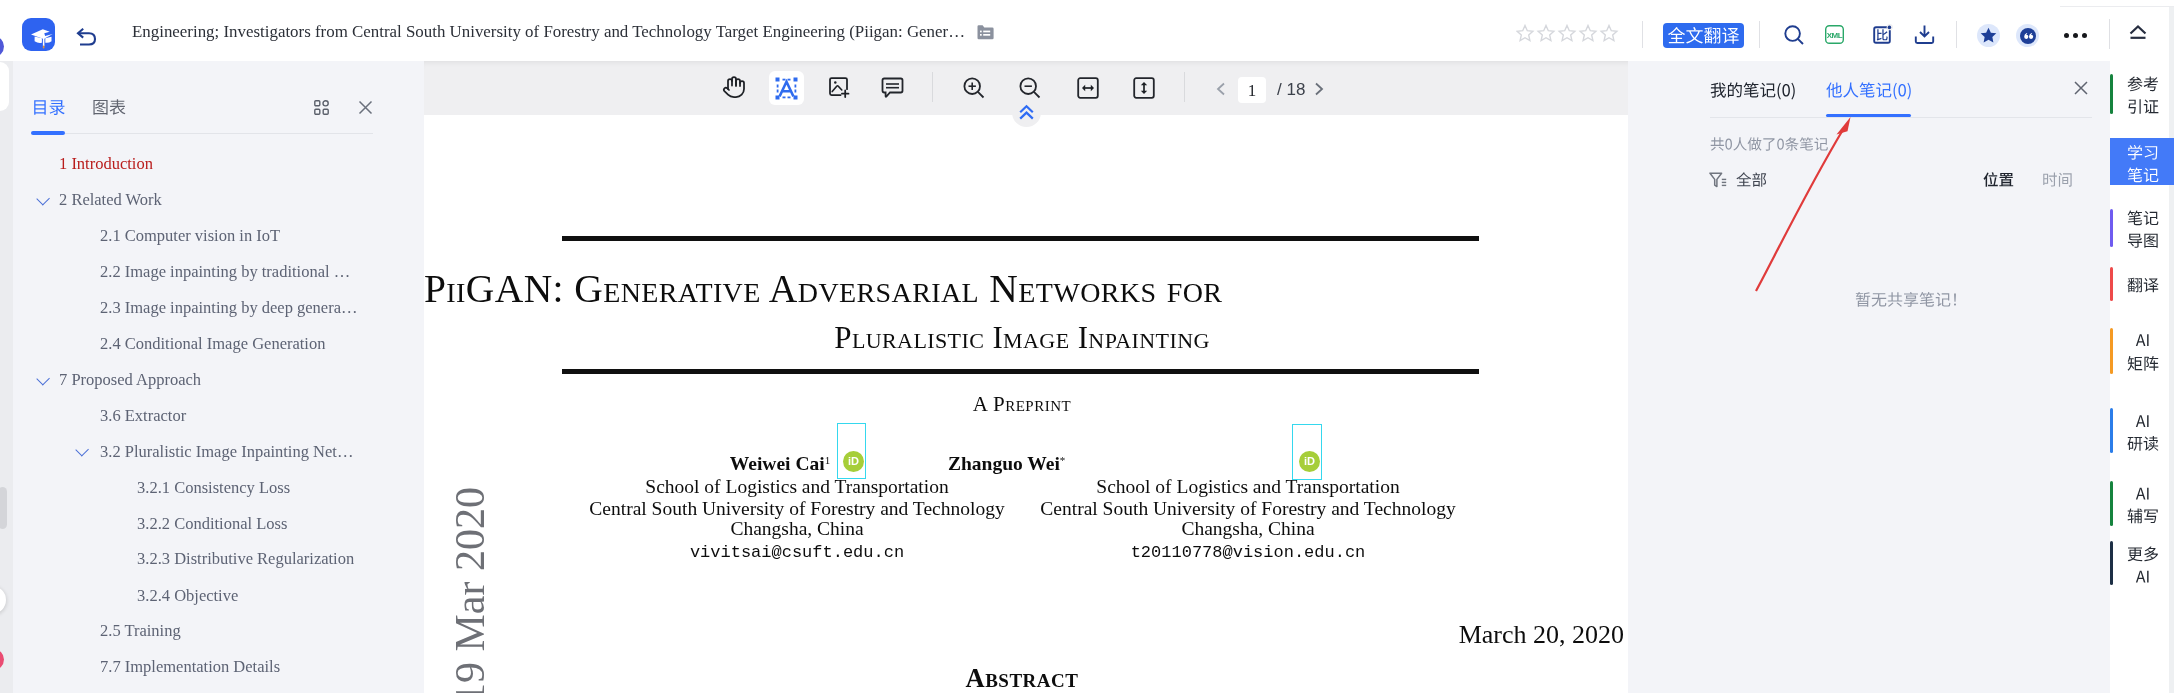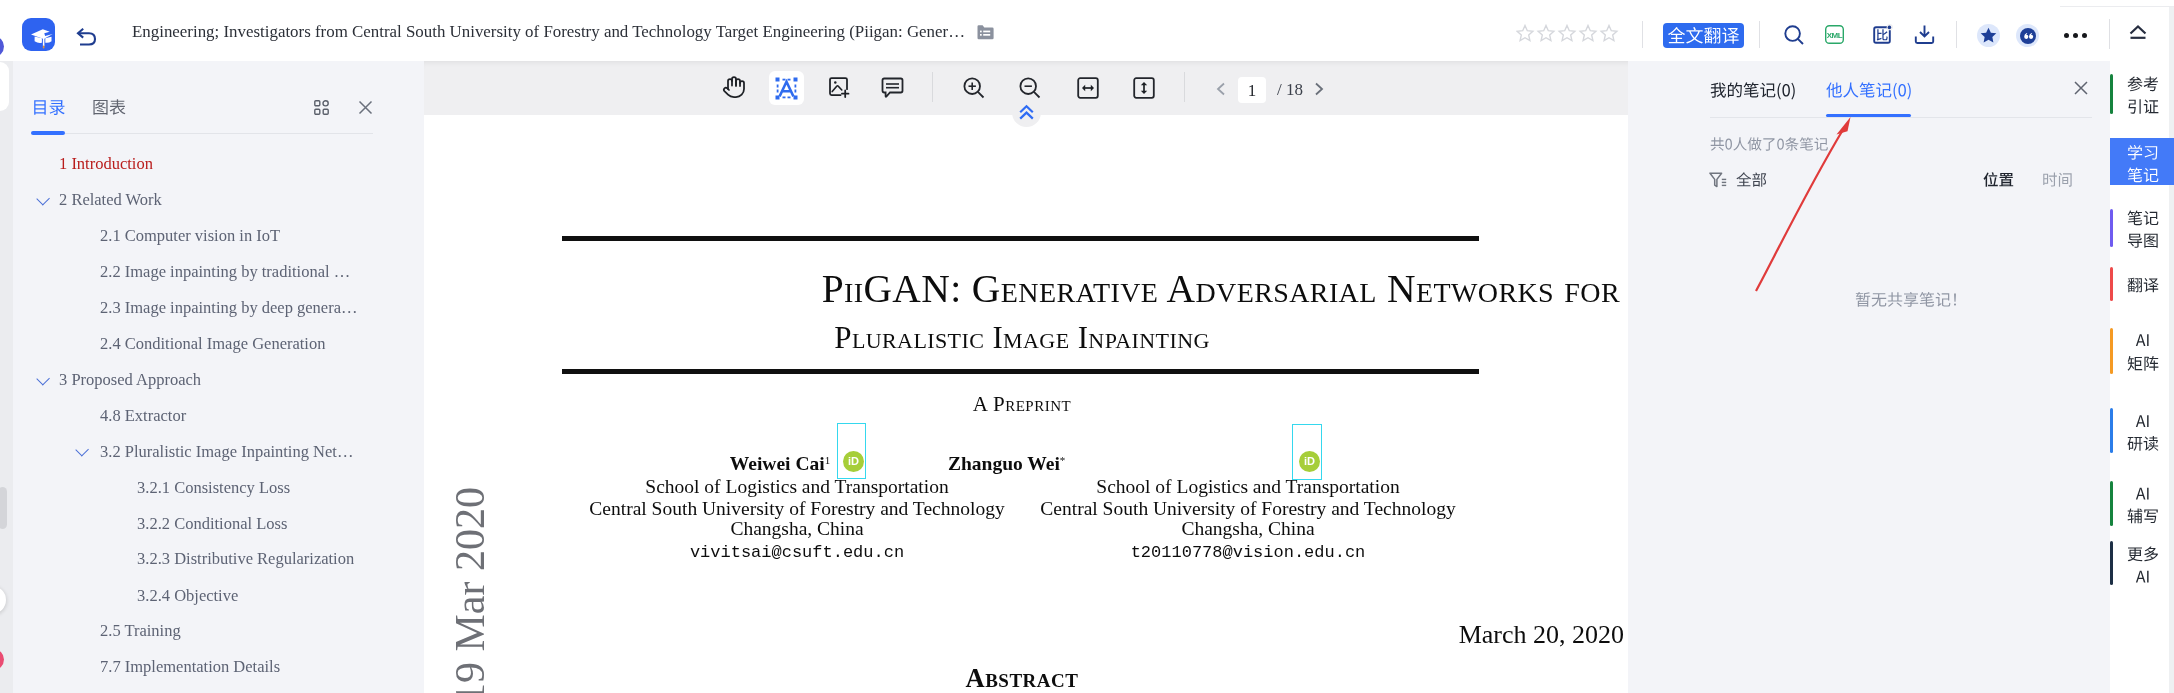--- a/index.html
+++ b/index.html
@@ -135,22 +135,22 @@
 </svg>
 
 <div class="toc" style="left:59px;top:154px;color:#b91c1c">1 Introduction</div>
 <div class="chev" style="left:38px;top:193.5px"></div>
 <div class="toc" style="left:59px;top:190px">2 Related Work</div>
 <div class="toc" style="left:100px;top:226px">2.1 Computer vision in IoT</div>
 <div class="toc" style="left:100px;top:262px">2.2 Image inpainting by traditional …</div>
 <div class="toc" style="left:100px;top:298px">2.3 Image inpainting by deep genera…</div>
 <div class="toc" style="left:100px;top:334px">2.4 Conditional Image Generation</div>
 <div class="chev" style="left:38px;top:373.5px"></div>
-<div class="toc" style="left:59px;top:370px">3 Proposed Approach</div>
-<div class="toc" style="left:100px;top:406px">4.8 Extractor</div>
+<div class="toc" style="left:59px;top:370px">7 Proposed Approach</div>
+<div class="toc" style="left:100px;top:406px">3.6 Extractor</div>
 <div class="chev" style="left:77px;top:445px"></div>
 <div class="toc" style="left:100px;top:441.5px">3.2 Pluralistic Image Inpainting Net…</div>
 <div class="toc" style="left:137px;top:478px">3.2.1 Consistency Loss</div>
 <div class="toc" style="left:137px;top:513.5px">3.2.2 Conditional Loss</div>
 <div class="toc" style="left:137px;top:549px">3.2.3 Distributive Regularization</div>
 <div class="toc" style="left:137px;top:585.5px">3.2.4 Objective</div>
 <div class="toc" style="left:100px;top:621px">2.5 Training</div>
 <div class="toc" style="left:100px;top:657px">7.7 Implementation Details</div>
 
 <div id="center"></div>
@@ -222,32 +222,32 @@
 <line x1="11" y1="6" x2="11" y2="16" stroke="#1d2025" stroke-width="1.7"></line>
 <path d="M7.8 8.2 L11 5 L14.2 8.2 Z M7.8 13.8 L11 17 L14.2 13.8 Z" fill="#1d2025"></path>
 </svg>
 <div class="tdiv" style="left:1184px"></div>
 
 <svg class="abs" style="left:1216px;top:82px" width="10" height="14" viewBox="0 0 10 14">
     <path d="M8 1.5 L2 7 L8 12.5" fill="none" stroke="#9aa0aa" stroke-width="1.8"></path>
   </svg>
 <div class="abs" style="left:1238px;top:77px;width:28px;height:26px;background:#fff;border-radius:4px"></div>
 <div class="abs" style="left:1238px;top:81px;width:28px;text-align:center;font-size:17px;color:#23262c;font-family:'Liberation Serif',serif">1</div>
-<div class="abs" style="left:1277px;top:80px;font-size:17px;color:#3c414b;font-family:Liberation Serif, serif">/ 18</div>
+<div class="abs" style="left:1277px;top:80px;font-size:17px;color:#3c414b;font-family:Liberation Sans, sans-serif">/ 18</div>
 <svg class="abs" style="left:1314px;top:82px" width="10" height="14" viewBox="0 0 10 14">
     <path d="M2 1.5 L8 7 L2 12.5" fill="none" stroke="#6a707a" stroke-width="1.8"></path>
   </svg>
 
 <div class="abs" style="left:1011.5px;top:98px;width:29px;height:29px;border-radius:50%;background:#efeff1"></div>
 <svg class="abs" style="left:1019px;top:104px" width="15" height="17" viewBox="0 0 15 17">
 <path d="M1.2 8.3 L7.5 2.3 L13.8 8.3 M1.2 14.6 L7.5 8.6 L13.8 14.6" fill="none" stroke="#2f6cf4" stroke-width="2.2"></path>
 </svg>
 
 <div class="abs" style="left:562px;top:236px;width:917px;height:4.5px;background:#101010"></div>
-<div id="t1" class="abs pagserif" style="left:424px;top:270.3px;width:1196px;text-align:right;font-size:39.5px;font-variant:small-caps;letter-spacing:0.4px;line-height:1">PiiGAN: Generative Adversarial Networks for</div>
+<div id="t1" class="abs pagserif" style="left:424px;top:270.3px;width:1196px;text-align:left;font-size:39.5px;font-variant:small-caps;letter-spacing:0.4px;line-height:1">PiiGAN: Generative Adversarial Networks for</div>
 <div id="t2" class="abs pagserif" style="left:424px;top:322px;width:1196px;text-align:center;font-size:31px;font-variant:small-caps;letter-spacing:0.4px;line-height:1">Pluralistic Image Inpainting</div>
 <div class="abs" style="left:562px;top:369px;width:917px;height:4.5px;background:#101010"></div>
 <div class="abs pagserif" style="left:424px;top:391.9px;width:1196px;text-align:center;font-size:21px;font-variant:small-caps;letter-spacing:0.5px">A Preprint</div>
 
 <div id="an1" class="abs pagserif" style="left:497px;top:452.6px;width:600px;padding-right:34px;text-align:center;font-size:19.5px;font-weight:bold">Weiwei Cai<span style="font-size:11px;vertical-align:6px;font-weight:normal">1</span></div>
 <div class="abs" style="left:837px;top:423px;width:29px;height:56px;border:1px solid #35d8ee"></div>
 <div class="abs" style="left:843px;top:451px;width:21px;height:21px;border-radius:50%;background:#a6ce39"></div>
 <div class="abs" style="left:843px;top:451px;width:21px;height:21px;text-align:center;font-size:11px;font-weight:bold;color:#fff;line-height:21px;font-family:'Liberation Sans',sans-serif">iD</div>
 <div class="abs pagserif" style="left:497px;top:476.4px;width:600px;text-align:center;font-size:19.5px">School of Logistics and Transportation</div>
 <div class="abs pagserif" style="left:497px;top:497.6px;width:600px;text-align:center;font-size:19.5px">Central South University of Forestry and Technology</div>

